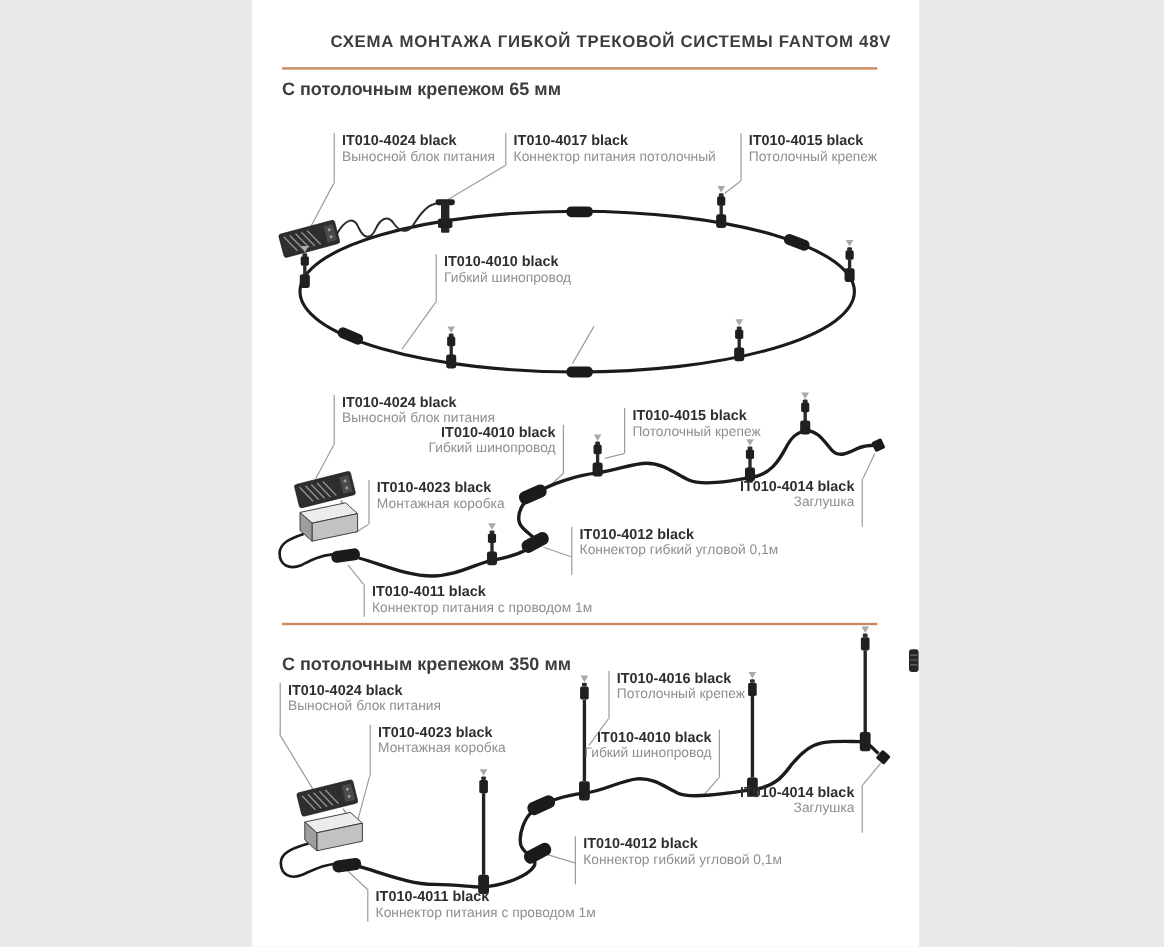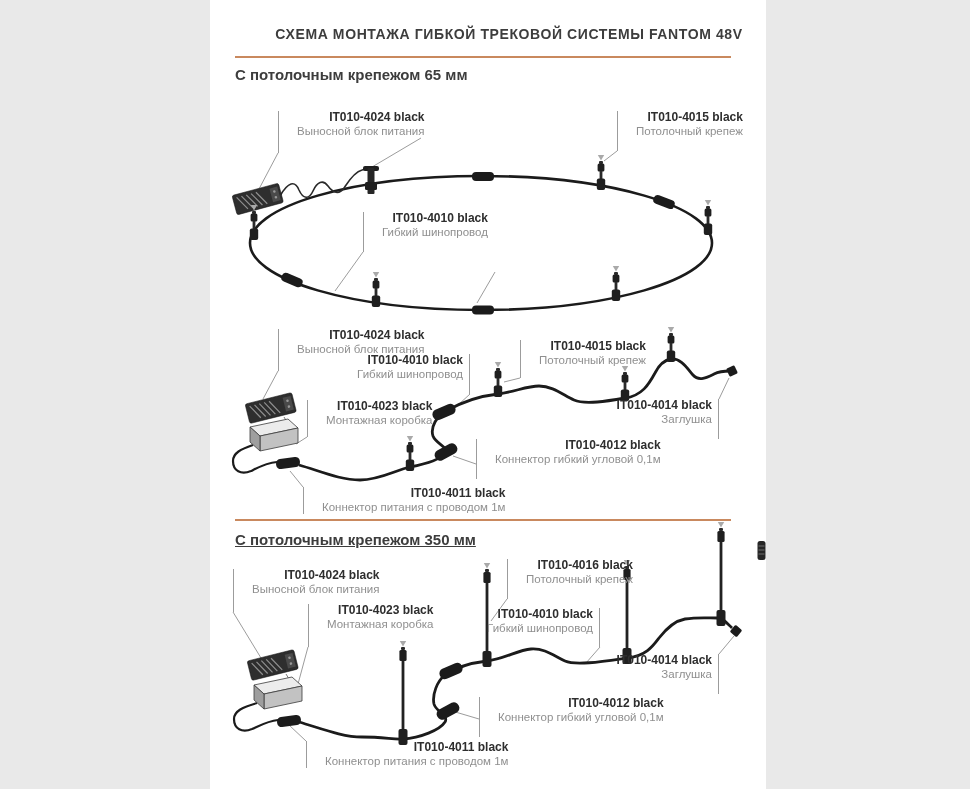--- a/index.html
+++ b/index.html
@@ -4,24 +4,24 @@
 <style>
   html,body{margin:0;padding:0;}
   body{font-family:"Liberation Sans",sans-serif;}
   .stage{position:relative;width:970px;height:789px;overflow:hidden;background:#e9e9e9;}
   .panel{position:absolute;left:210px;top:0;width:556px;height:789px;background:#ffffff;}
   .title{position:absolute;left:210px;top:26px;width:598px;text-align:center;
          font-size:14px;font-weight:600;letter-spacing:0.6px;color:#3d3d3d;}
   .rule{position:absolute;left:235px;width:496px;height:2px;background:#c9895e;}
   .rule1{top:56px;} .rule2{top:519px;}
   .heading{position:absolute;left:235px;font-size:15px;font-weight:600;color:#3d3d3d;}
-  .h1{top:66px;} .h2{top:531px;text-decoration:underline;}
+  .h1{top:66px;} .h2{top:545px;}
   svg.art{position:absolute;left:0;top:0;}
-  .label{position:absolute;border-left:1px solid #9c9c9c;padding-left:18px;
-         font-size:11.5px;line-height:13px;color:#8f8f8f;white-space:nowrap;z-index:3;text-align:right;}
+  .label{position:absolute;border-left:1px solid #9c9c9c;padding-left:6px;
+         font-size:11.5px;line-height:13px;color:#8f8f8f;white-space:nowrap;z-index:3;}
   .label .code{font-weight:bold;font-size:12px;color:#2e2e2e;margin-bottom:1px;}
   .label.r{border-left:none;border-right:1px solid #9c9c9c;padding-left:0;padding-right:6px;text-align:right;}
 </style>
 </head>
 <body>
 
 <div class="stage" style="background: rgb(233, 233, 233);">
   <div class="panel" style="background: rgb(255, 255, 255);"></div>
   <div class="title">СХЕМА МОНТАЖА ГИБКОЙ ТРЕКОВОЙ СИСТЕМЫ FANTOM 48V</div>
   <div class="rule rule1" style="background: rgb(201, 137, 94);"></div>
@@ -144,20 +144,24 @@
         <rect x="757.5" y="541" width="8" height="19" rx="2.5" fill="#262626"></rect>
         <path d="M758.5,546 h6 M758.5,550 h6 M758.5,554 h6" stroke="#6f6f6f" stroke-width="1"></path>
       </g>
     </g>
   </svg>
 
   <div class="label" style="left:278px;top:111px;height:42px">
     <div class="code">IT010-4024 black</div>
     <div class="desc">Выносной блок питания</div>
   </div>
+  <div class="label" style="left:421px;top:111px;height:27px">
+    <div class="code">IT010-4017 black</div>
+    <div class="desc">Коннектор питания потолочный</div>
+  </div>
   <div class="label" style="left:617px;top:111px;height:40px">
     <div class="code">IT010-4015 black</div>
     <div class="desc">Потолочный крепеж</div>
   </div>
   <div class="label" style="left:363px;top:212px;height:40px">
     <div class="code">IT010-4010 black</div>
     <div class="desc">Гибкий шинопровод</div>
   </div>
 
   <div class="label" style="left:278px;top:329px;height:42px">

